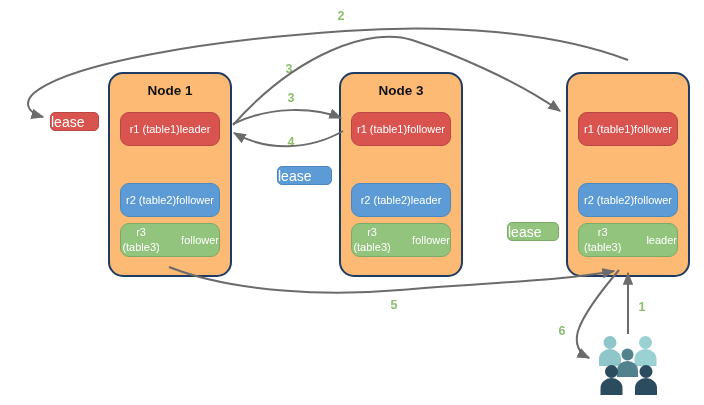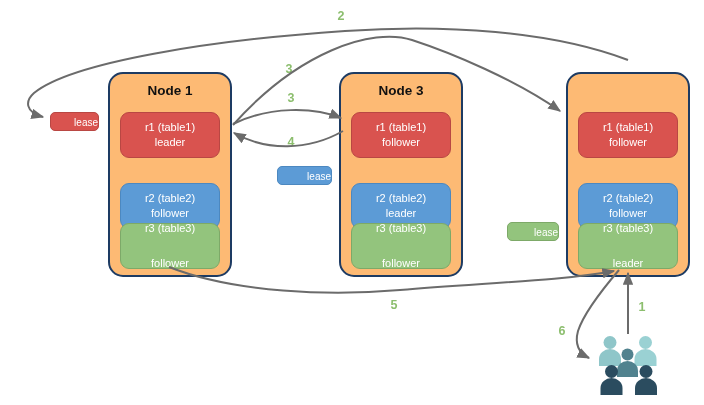--- a/index.html
+++ b/index.html
@@ -10,32 +10,32 @@
   
   .node{
     position:absolute;top:72px;width:124px;height:205px;
     background:#fdba74;border:2px solid #1d3b63;border-radius:15px;box-sizing:border-box;
   }
   .node-title{
     position:absolute;top:9px;left:0;width:100%;text-align:center;
     font-size:13.5px;font-weight:bold;color:#111;
   }
   .replica{
-    position:absolute;left:50%;transform:translateX(-50%);width:100px;height:46px;
+    position:absolute;left:50%;transform:translateX(-50%);width:100px;height:34px;
     border-radius:9px;box-sizing:border-box;color:#fff;font-size:11px;line-height:1.35;
-    display:flex;flex-direction:column;align-items:center;justify-content:center;text-align:center;
+    display:flex;flex-direction:row;align-items:center;justify-content:center;text-align:center;
   }
   .replica.red{background:#D9534F;border:1px solid #B94743;}
   .replica.blue{background:#5C9BD6;border:1px solid #4C88C0;margin-top:16px;}
   .replica.green{background:#93C47D;border:1px solid #7DA968;gap:20px;}
   .r-slot-0{top:38px;} .r-slot-1{top:93px;} .r-slot-2{top:149px;}
   
   .lease{
-    position:absolute;height:19px;border-radius:5px;color:#fff;font-size:10px;
-    line-height:19px;text-align:right;box-sizing:border-box;
+    position:absolute;height:19px;border-radius:5px;color:#fff;font-size:14px;
+    line-height:19px;text-align:left;box-sizing:border-box;
   }
   .lease.red{left:50px;top:112px;width:49px;background:#D9534F;border:1px solid #B94743;}
   .lease.blue{left:277px;top:166px;width:55px;background:#5C9BD6;border:1px solid #4C88C0;}
   .lease.green{left:507px;top:222px;width:52px;background:#93C47D;border:1px solid #7DA968;}
   
   .step{
     position:absolute;transform:translate(-50%,-50%);
     font-size:12.5px;font-weight:bold;color:#8CBE6E;
   }
   

